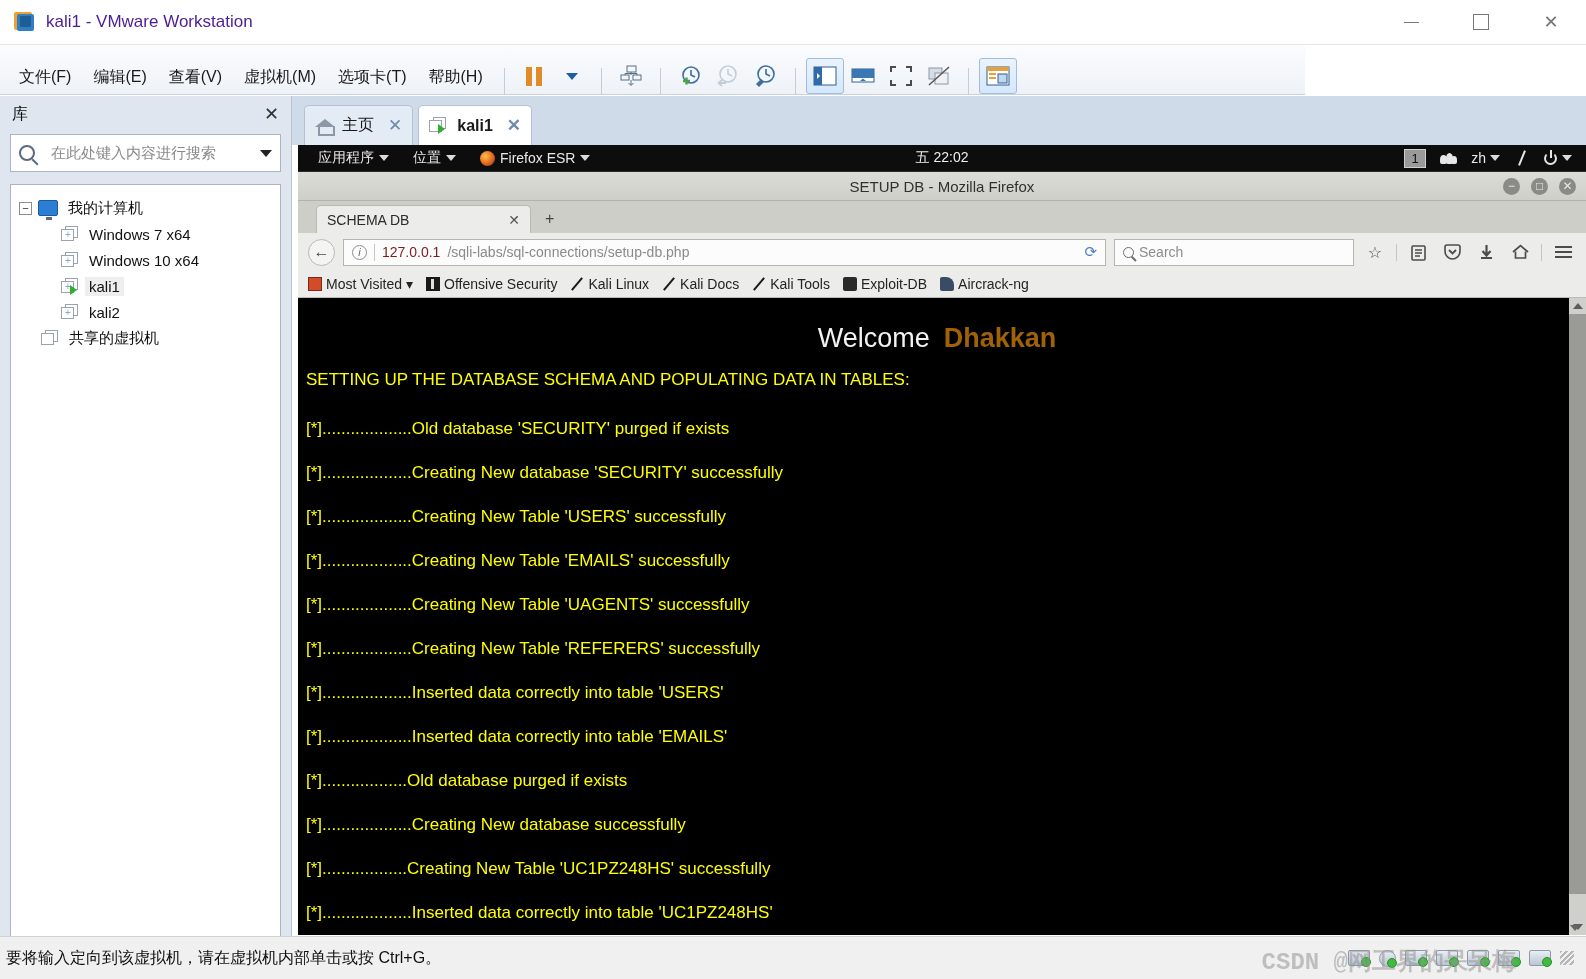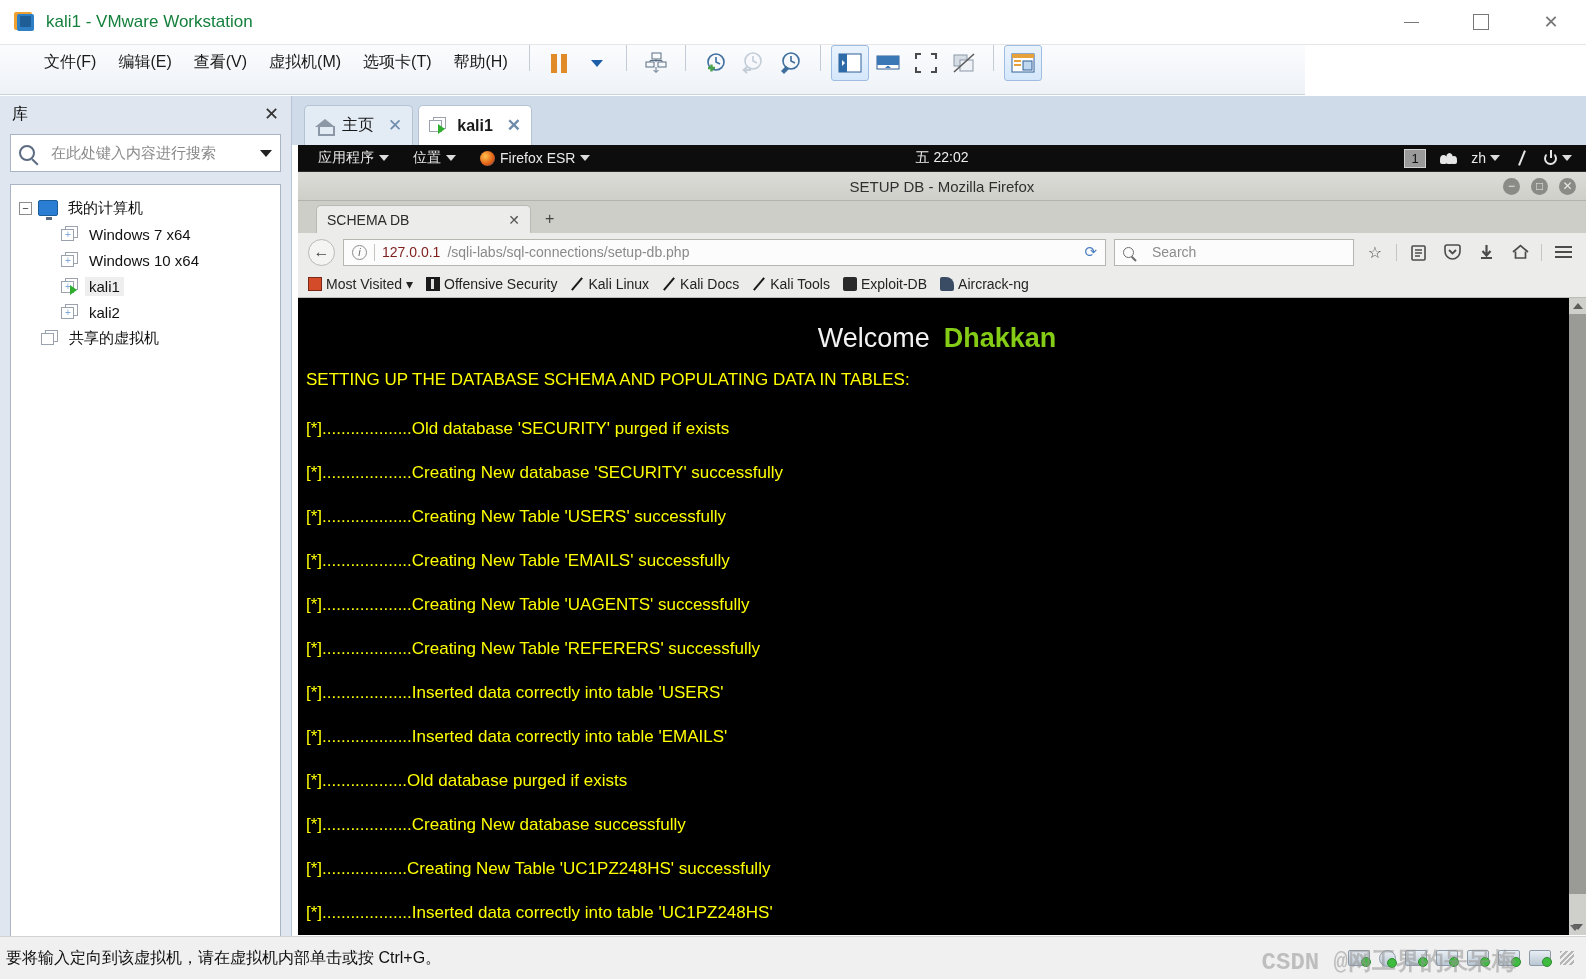--- a/index.html
+++ b/index.html
@@ -14,35 +14,35 @@
   
   .vm-titlebar {
     position: absolute; left: 0; top: 0; width: 1586px; height: 45px;
     background: #ffffff; border-bottom: 1px solid #e6e6e6;
     display: flex; align-items: center;
   }
   .vm-title-icon { margin-left: 14px; width: 22px; height: 22px; position: relative; }
   .vm-title-icon .sq1 { position: absolute; left: 0; top: 1px; width: 18px; height: 18px; background: #f0a030; border-radius: 2px; }
   .vm-title-icon .sq2 { position: absolute; left: 3px; top: 3px; width: 17px; height: 17px; background: #2f7fc4; border-radius: 2px; }
   .vm-title-icon .sq3 { position: absolute; left: 6px; top: 5px; width: 11px; height: 11px; background: #1f5d96; border-radius: 1px; }
-  .vm-title-text { margin-left: 10px; font-size: 17px; color: #15803d; }
+  .vm-title-text { margin-left: 10px; font-size: 17px; color: #4c1d95; }
   .vm-wincontrols { margin-left: auto; display: flex; height: 45px; }
   .vm-wincontrols div {
     width: 70px; height: 45px; display: flex; align-items: center; justify-content: center;
     color: #777; font-size: 18px;
   }
   .wc-min::before { content: ""; display: block; width: 15px; height: 1px; background: #777; }
   .wc-max::before { content: ""; display: block; width: 14px; height: 14px; border: 1px solid #777; }
 
   
   .vm-menubar {
     position: absolute; left: 0; top: 45px; width: 1305px; height: 50px;
     background: linear-gradient(#fbfcfe, #eef2f7);
     border-bottom: 1px solid #c8d3e0;
-    display: flex; align-items: flex-start; padding-left: 25px;
+    display: flex; align-items: flex-end;
   }
   .menu-item { padding: 0 11px; font-size: 16px; color: #1a1a1a; height: 34px; line-height: 34px; cursor: default; }
   .mb-sep { width: 1px; height: 26px; background: #c4ccd8; margin: 0 10px; }
   .tb-icon {
     width: 38px; height: 36px; display: flex; align-items: center; justify-content: center;
     position: relative; border-radius: 3px;
   }
   .tb-icon.active { border: 1px solid #9ebde0; background: linear-gradient(#eaf3fd, #d4e7fb); }
   .pause-ic { display: flex; gap: 4px; }
   .pause-ic i { display: block; width: 6px; height: 19px; background: #e08a28; }
@@ -151,21 +151,21 @@
     flex: 1; height: 27px; background: #fcfcfc; border: 1px solid #b6b6b1; display: flex;
     align-items: center; padding: 0 8px; gap: 7px; font-size: 14px;
   }
   .idy { width: 15px; height: 15px; border: 1px solid #8c8c8c; border-radius: 50%; color: #6b6b6b; font-size: 11px; display: flex; align-items: center; justify-content: center; font-style: italic; }
   .vsep { width: 1px; height: 17px; background: #c6c6c1; }
   .url-host { color: #7f1d1d; }
   .url-path { color: #8a8a8a; }
   .reload { margin-left: auto; color: #4c7fc0; font-size: 15px; padding-left: 8px; }
   .searchbar {
     width: 240px; height: 27px; background: #fcfcfc; border: 1px solid #b6b6b1;
-    display: flex; align-items: center; padding: 0 8px; gap: 18px; font-size: 14px; color: #8c8c8c;
+    display: flex; align-items: center; padding: 0 8px; gap: 5px; font-size: 14px; color: #8c8c8c;
   }
   .mag2 { width: 11px; height: 11px; border: 1.6px solid #6d6d6d; border-radius: 50%; position: relative; flex: none; }
   .mag2::after { content: ""; position: absolute; right: -4px; bottom: -3px; width: 6px; height: 1.6px; background: #6d6d6d; transform: rotate(45deg); }
   .nav-ic { width: 26px; height: 26px; display: flex; align-items: center; justify-content: center; color: #4c4c4c; font-size: 16px; }
   .hamburger { display: flex; flex-direction: column; gap: 3px; }
   .hamburger i { display: block; width: 17px; height: 2px; background: #4c4c4c; }
   .ff-bookmarks {
     height: 27px; background: #ececea; display: flex; align-items: center; gap: 13px;
     padding: 0 10px; font-size: 14px; color: #242424; border-bottom: 1px solid #bcbcb7;
   }
@@ -176,21 +176,21 @@
   .bm .sword { width: 14px; height: 14px; position: relative; }
   .bm .sword::after { content: ""; position: absolute; left: 6px; top: -1px; width: 2px; height: 16px; background: #1a1a1a; transform: rotate(40deg); }
   .bm .expl { width: 14px; height: 14px; background: #2a2a2a; border-radius: 2px; }
   .bm .acr { width: 14px; height: 14px; background: #3a4c63; border-radius: 2px 8px 2px 2px; }
 
   
   .ff-content { position: relative; height: 637px; background: #000; overflow: hidden; }
   .page-inner { padding: 12px 18px 0 8px; }
   .welcome { text-align: center; font-size: 27px; margin: 13px 0 16px 0; font-weight: bold; }
   .welcome .w1 { color: #f2f2f2; font-weight: normal; }
-  .welcome .w2 { color: #84cc16; margin-left: 14px; }
+  .welcome .w2 { color: #a16207; margin-left: 14px; }
   .setline { color: #ffff00; font-size: 17px; margin: 0 0 29px 0; }
   .logline { color: #ffff00; font-size: 17px; margin-bottom: 24px; }
   .vscroll { position: absolute; right: 0; top: 0; width: 17px; height: 637px; background: #cfcfcc; }
   .vscroll .thumb { position: absolute; left: 0; top: 16px; width: 17px; height: 580px; background: #9a9a97; }
   .vscroll .ar { position: absolute; left: 0; width: 17px; height: 16px; display: flex; align-items: center; justify-content: center; }
   .vscroll .ar.up { top: 0; } .vscroll .ar.dn { bottom: 0; }
   .vscroll .ar i { width: 0; height: 0; border-left: 5px solid transparent; border-right: 5px solid transparent; }
   .vscroll .ar.up i { border-bottom: 6px solid #5c5c5a; }
   .vscroll .ar.dn i { border-top: 6px solid #5c5c5a; }
 

